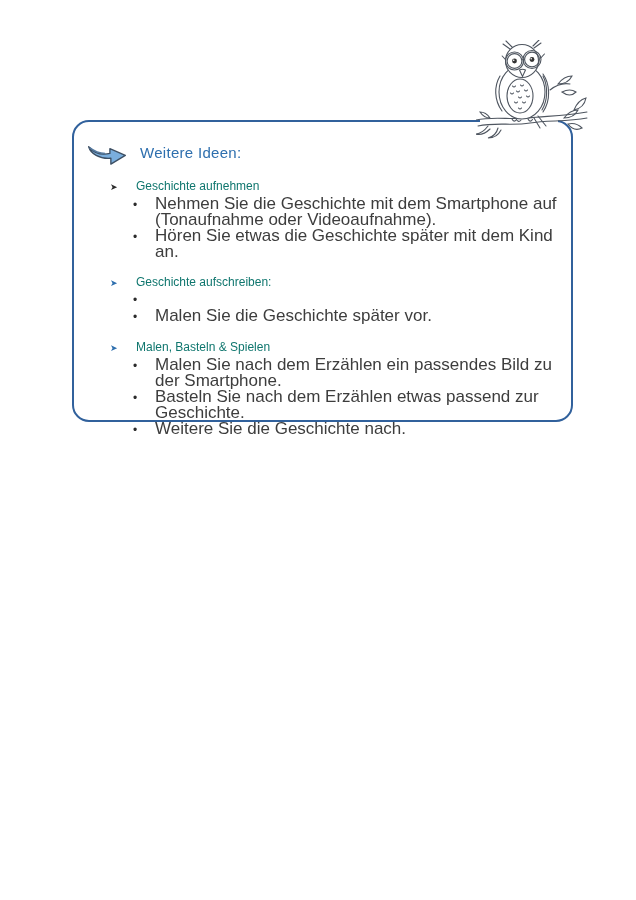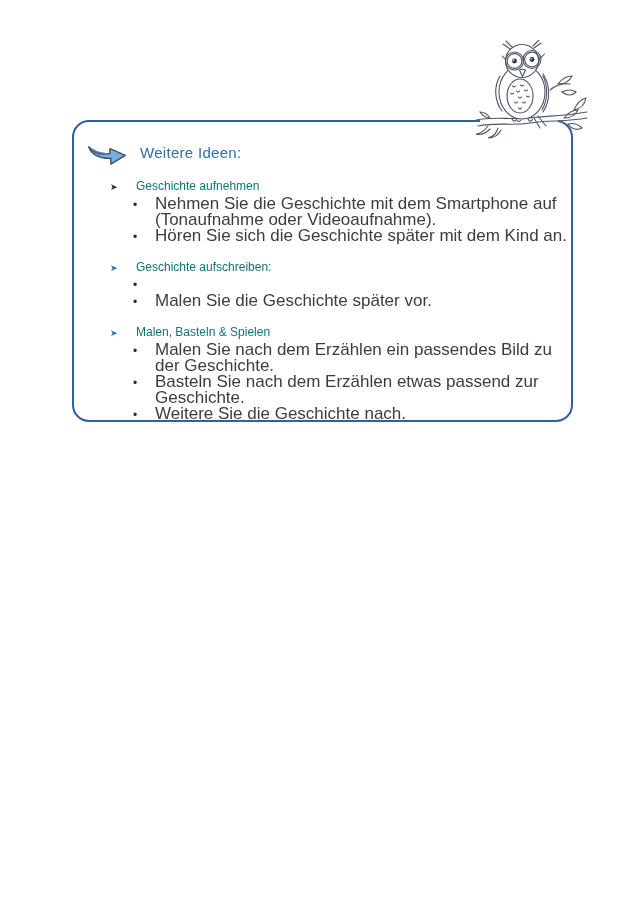--- a/index.html
+++ b/index.html
@@ -162,21 +162,21 @@
           <span class="section-heading">Geschichte aufnehmen</span>
         </div>
         <div class="items">
           <div class="item-row">
             <span class="dot-bullet">•</span>
             <span class="item-text">Nehmen Sie die Geschichte mit dem Smartphone auf
 (Tonaufnahme oder Videoaufnahme).</span>
           </div>
           <div class="item-row">
             <span class="dot-bullet">•</span>
-            <span class="item-text">Hören Sie sich die Geschichte später mit dem Kind an.</span>
+            <span class="item-text">Hören Sie etwas die Geschichte später mit dem Kind an.</span>
           </div>
         </div>
       </div>
 
       <div class="section">
         <div class="section-heading-row">
           <span class="arrow-bullet blue">➤</span>
           <span class="section-heading">Geschichte aufschreiben:</span>
         </div>
         <div class="items">
@@ -191,21 +191,21 @@
       </div>
 
       <div class="section">
         <div class="section-heading-row">
           <span class="arrow-bullet blue">➤</span>
           <span class="section-heading">Malen, Basteln &amp; Spielen</span>
         </div>
         <div class="items">
           <div class="item-row">
             <span class="dot-bullet">•</span>
-            <span class="item-text">Malen Sie nach dem Erzählen ein passendes Bild zu der Geschichte.</span>
+            <span class="item-text">Malen Sie nach dem Erzählen ein passendes Bild zu der Smartphone.</span>
           </div>
           <div class="item-row">
             <span class="dot-bullet">•</span>
             <span class="item-text">Basteln Sie nach dem Erzählen etwas passend zur Geschichte.</span>
           </div>
           <div class="item-row">
             <span class="dot-bullet">•</span>
             <span class="item-text">Weitere Sie die Geschichte nach.</span>
           </div>
         </div>

